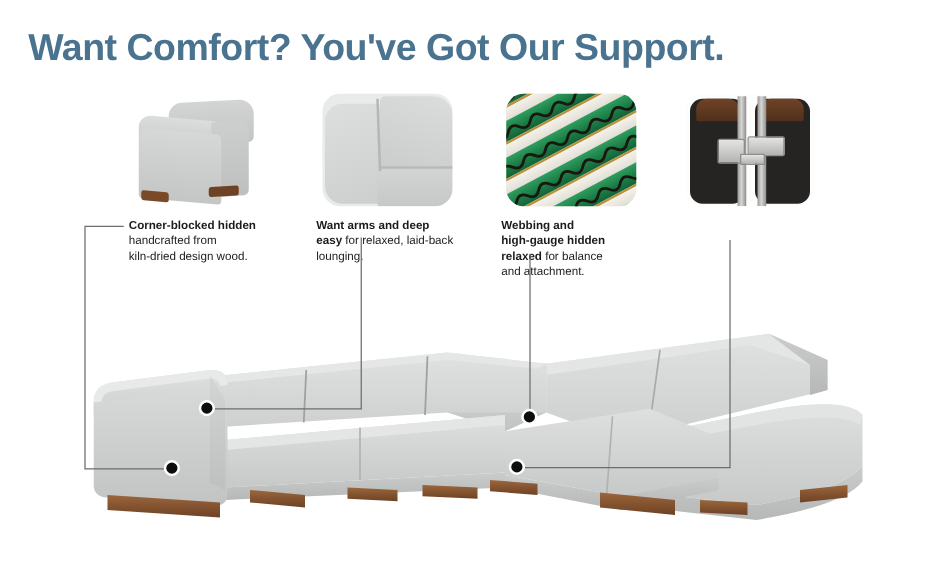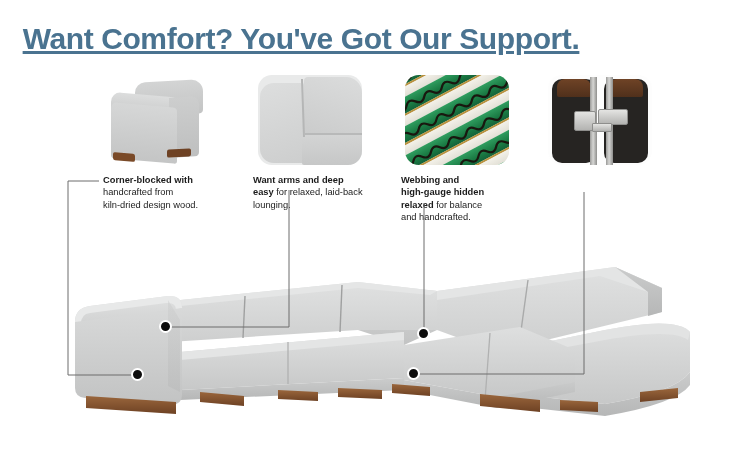--- a/index.html
+++ b/index.html
@@ -11,21 +11,20 @@
   }
   .page{position:relative;width:750px;height:470px;background:#fff;}
 
   
   .title{
     position:absolute;left:0;top:22px;width:602px;
     text-align:center;
     font-size:30px;font-weight:bold;letter-spacing:-0.4px;
     color:#4a7390;
     font-family:"Liberation Sans", sans-serif;
-    text-decoration:underline;
   }
 
   
   .thumb{
     position:absolute;width:104px;height:90px;
     border-radius:14px;overflow:hidden;
     background:#ffffff;
   }
   .thumb-inner{position:absolute;inset:0;}
 
@@ -235,36 +234,36 @@
       <div class="wood right"></div>
       <div class="rail a"></div>
       <div class="rail b"></div>
       <div class="bracket br1"></div>
       <div class="bracket br2"></div>
       <div class="bracket br3"></div>
     </div>
   </div>
 
   <div class="caption" style="left:103px;top:174px;">
-    <b>Corner-blocked with</b><br>
+    <b>Corner-blocked hidden</b><br>
     <span>handcrafted from</span><br>
     <span>kiln-dried design wood.</span>
   </div>
 
   <div class="caption" style="left:253px;top:174px;">
     <b>Want arms and deep</b><br>
     <b>easy</b><span> for relaxed, laid-back</span><br>
     <span>lounging.</span>
   </div>
 
   <div class="caption" style="left:401px;top:174px;">
     <b>Webbing and</b><br>
     <b>high-gauge hidden</b><br>
     <b>relaxed</b><span> for balance</span><br>
-    <span>and handcrafted.</span>
+    <span>and attachment.</span>
   </div>
 
 
   <svg class="sofa" viewBox="0 0 750 470">
     <defs>
       <linearGradient id="gFab" x1="0" y1="0" x2="0" y2="1">
         <stop offset="0%" stop-color="#d8d9d9"></stop>
           <stop offset="100%" stop-color="#c2c3c3"></stop>
       </linearGradient>
       <linearGradient id="gFabDk" x1="0" y1="0" x2="0" y2="1">

